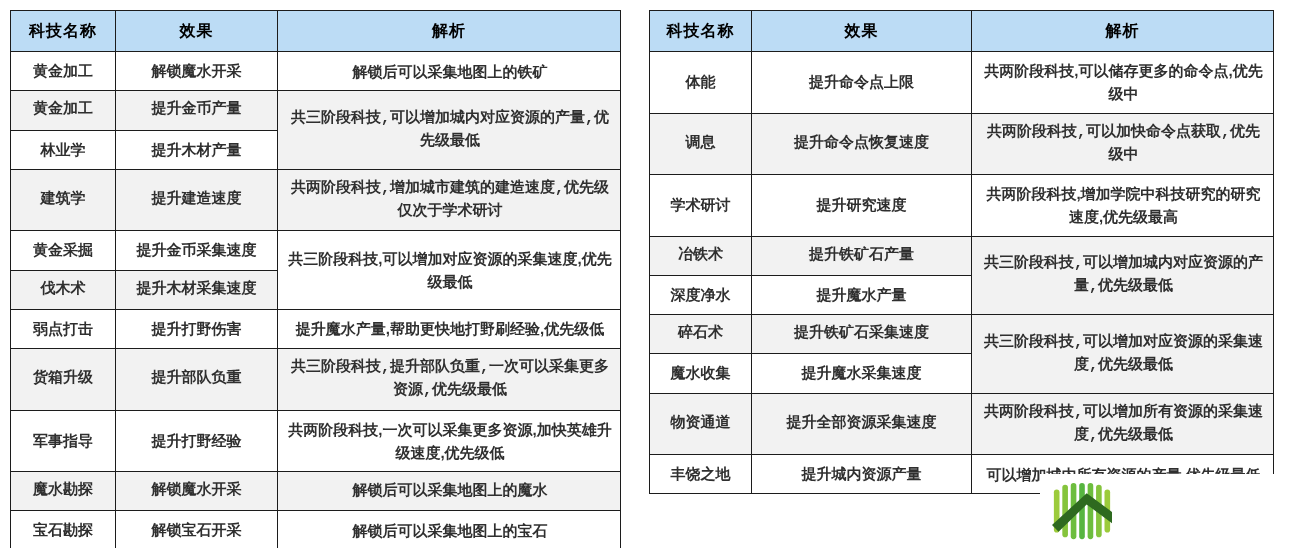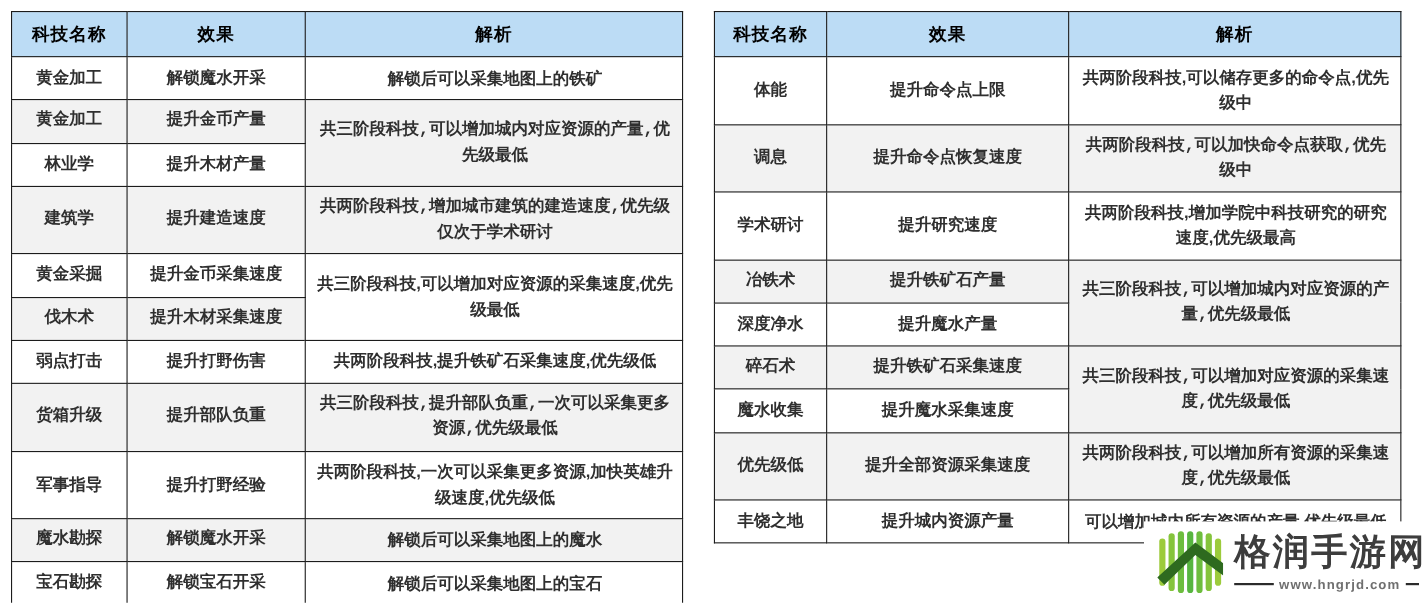--- a/index.html
+++ b/index.html
@@ -94,21 +94,21 @@
             <td class="bg-plain">提升金币采集速度</td>
             <td class="analysis bg-plain" rowspan="2">共三阶段科技,可以增加对应资源的采集速度,优先级最低</td>
           </tr>
           <tr>
             <td class="bg-alt">伐木术</td>
             <td class="bg-alt">提升木材采集速度</td>
           </tr>
           <tr>
             <td class="bg-plain">弱点打击</td>
             <td class="bg-plain">提升打野伤害</td>
-            <td class="analysis bg-plain">共两阶段科技,提升铁矿石采集速度,优先级低</td>
+            <td class="analysis bg-plain">提升魔水产量,帮助更快地打野刷经验,优先级低</td>
           </tr>
           <tr>
             <td class="bg-alt">货箱升级</td>
             <td class="bg-alt">提升部队负重</td>
             <td class="analysis bg-alt">共三阶段科技,提升部队负重,一次可以采集更多资源,优先级最低</td>
           </tr>
           <tr>
             <td class="bg-plain">军事指导</td>
             <td class="bg-plain">提升打野经验</td>
             <td class="analysis bg-plain">共两阶段科技,一次可以采集更多资源,加快英雄升级速度,优先级低</td>
@@ -166,21 +166,21 @@
           <tr>
             <td class="bg-alt">碎石术</td>
             <td class="bg-alt">提升铁矿石采集速度</td>
             <td class="analysis bg-alt" rowspan="2">共三阶段科技,可以增加对应资源的采集速度,优先级最低</td>
           </tr>
           <tr>
             <td class="bg-plain">魔水收集</td>
             <td class="bg-plain">提升魔水采集速度</td>
           </tr>
           <tr>
-            <td class="bg-alt">优先级低</td>
+            <td class="bg-alt">物资通道</td>
             <td class="bg-alt">提升全部资源采集速度</td>
             <td class="analysis bg-alt">共两阶段科技,可以增加所有资源的采集速度,优先级最低</td>
           </tr>
           <tr>
             <td class="bg-plain">丰饶之地</td>
             <td class="bg-plain">提升城内资源产量</td>
             <td class="analysis bg-plain">可以增加城内所有资源的产量,优先级最低</td>
           </tr>
         </tbody>
     </table>
@@ -190,22 +190,14 @@
     <svg class="wm-icon" width="60" height="60" viewBox="0 0 64 64">
       <rect x="2" y="9" width="6" height="46" rx="3" fill="#9ccb3b"></rect>
       <rect x="11" y="4" width="6" height="56" rx="3" fill="#85c43c"></rect>
       <rect x="20" y="2" width="6" height="60" rx="3" fill="#6dbd3e"></rect>
       <rect x="29" y="2" width="6" height="60" rx="3" fill="#57b540"></rect>
       <rect x="38" y="2" width="6" height="60" rx="3" fill="#6dbd3e"></rect>
       <rect x="47" y="4" width="6" height="56" rx="3" fill="#85c43c"></rect>
       <rect x="56" y="9" width="6" height="46" rx="3" fill="#9ccb3b"></rect>
       <polygon points="0,47 37,13 64,33 64,45 37,25 7,54" fill="#2e6a1f"></polygon>
     </svg>
-    <div class="wm-text">
-      <div class="wm-name">格润手游网</div>
-      <div class="wm-url-row">
-        <span class="wm-line long"></span>
-        <span class="wm-url">www.hngrjd.com</span>
-        <span class="wm-line short"></span>
-      </div>
-    </div>
   </div>
 </div>
 
 </body></html>

